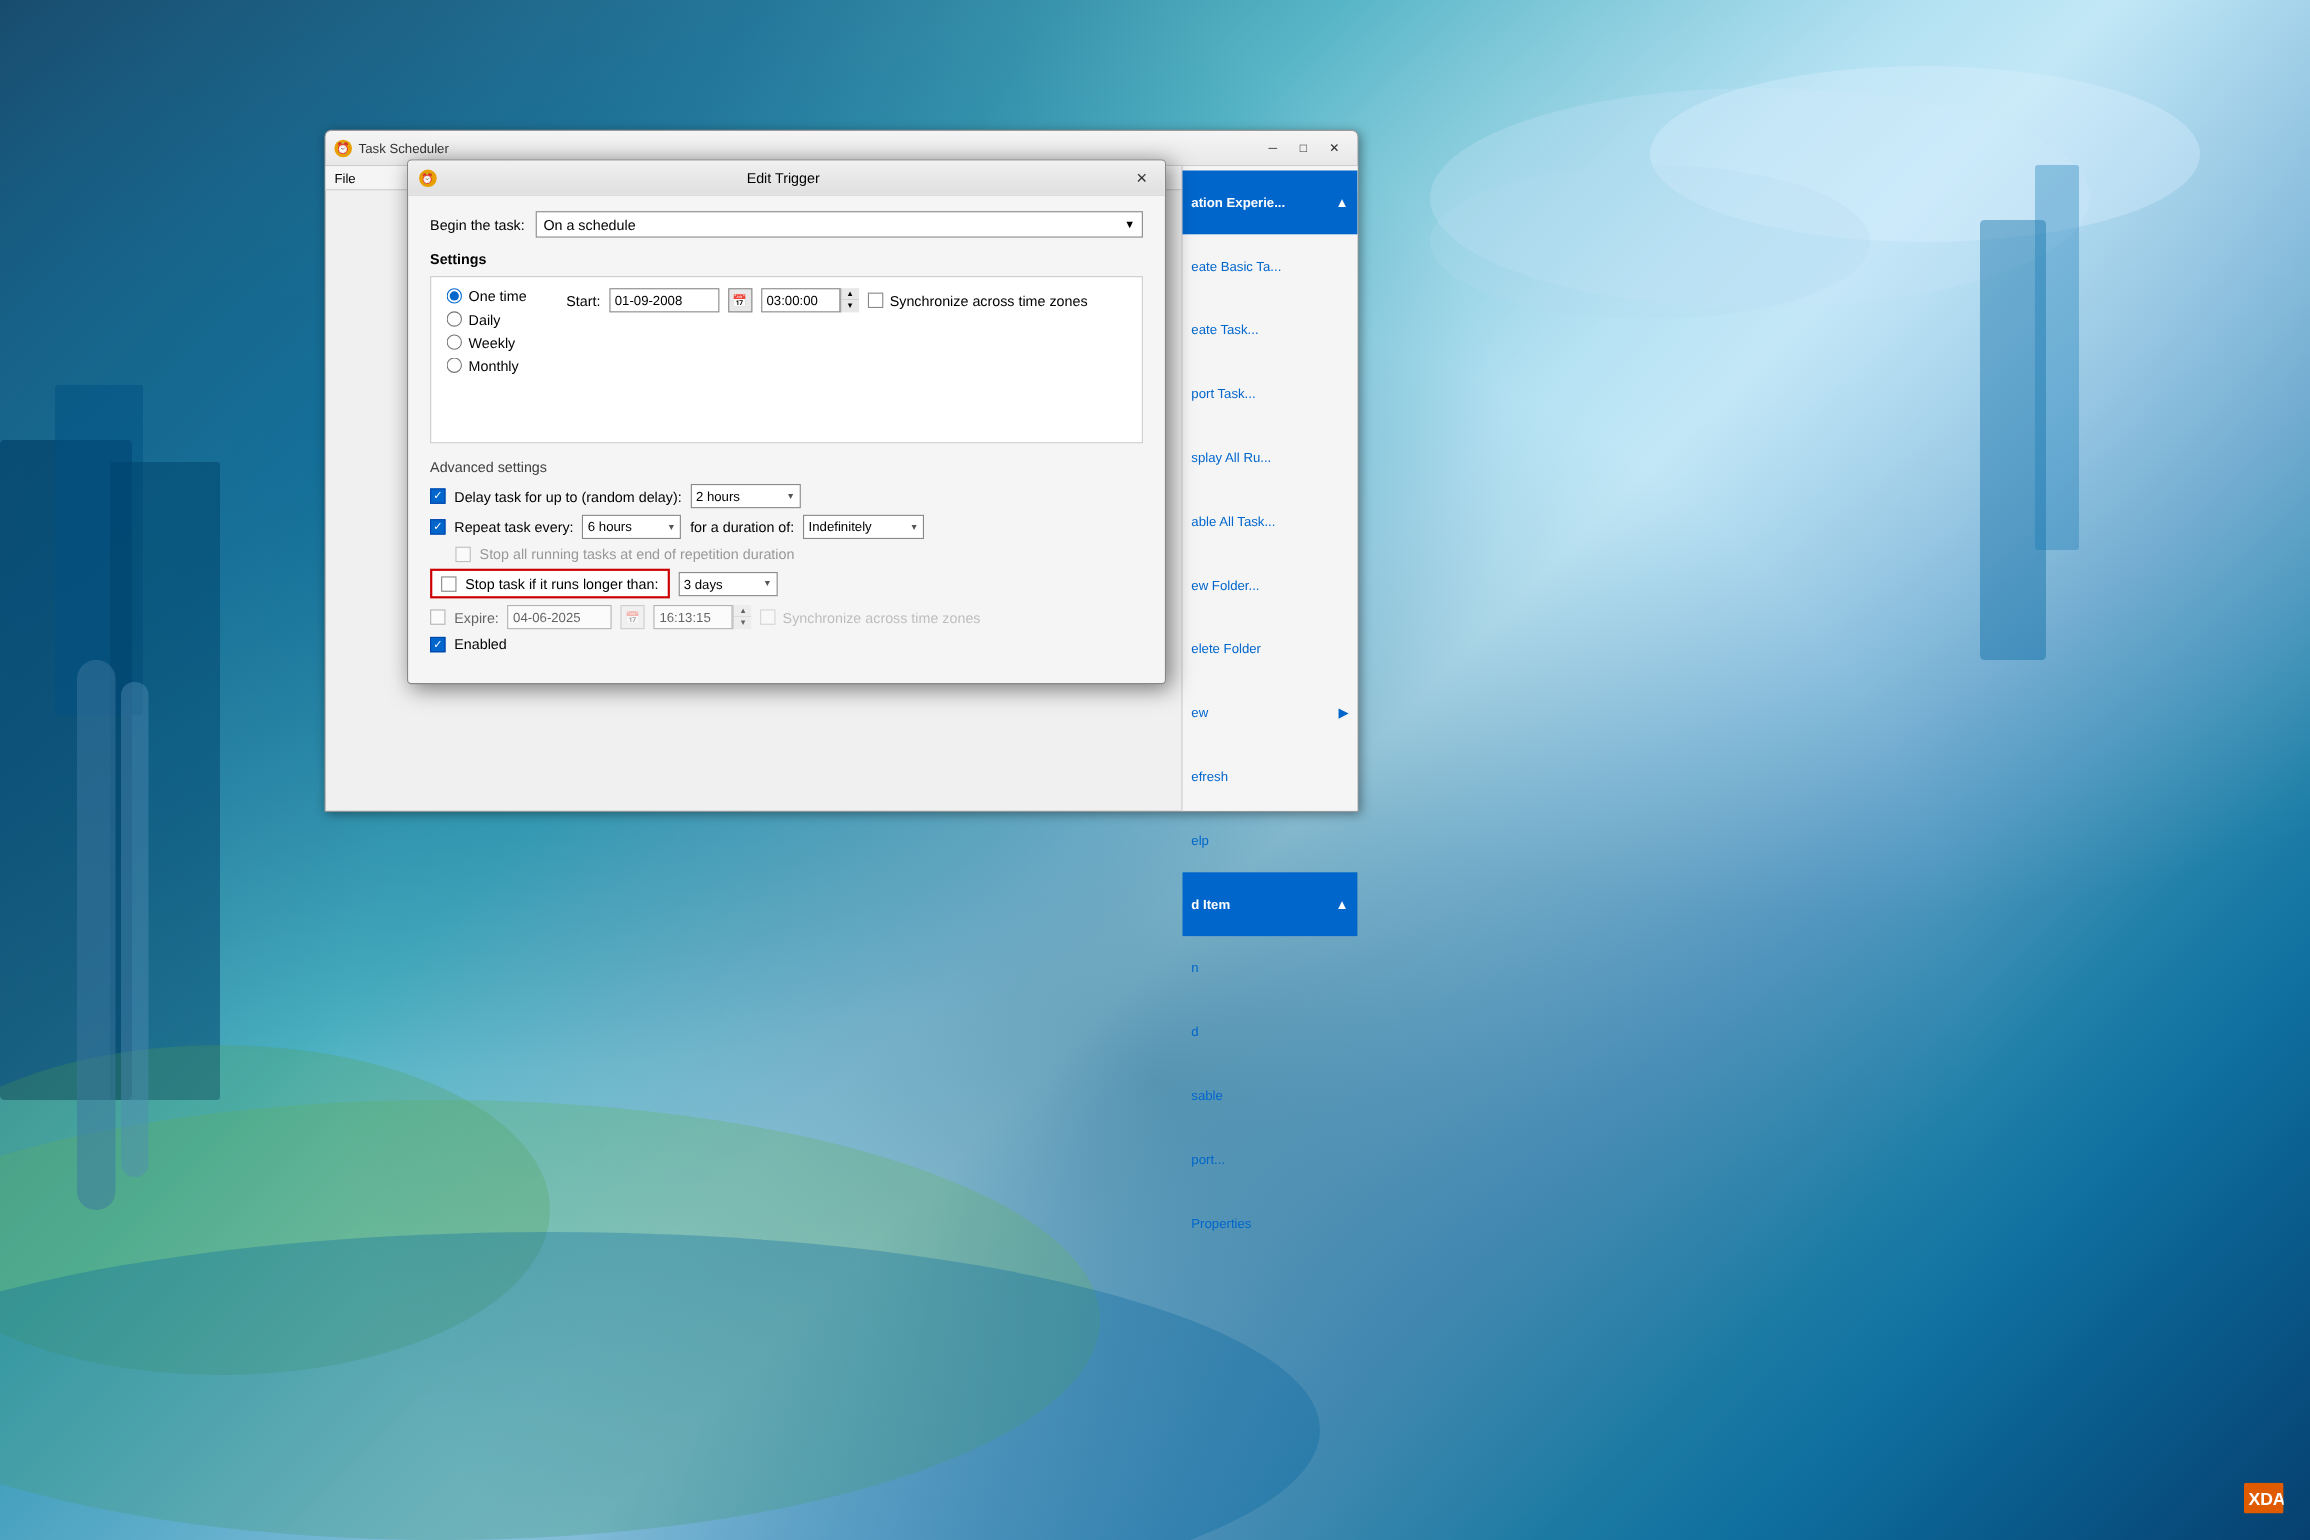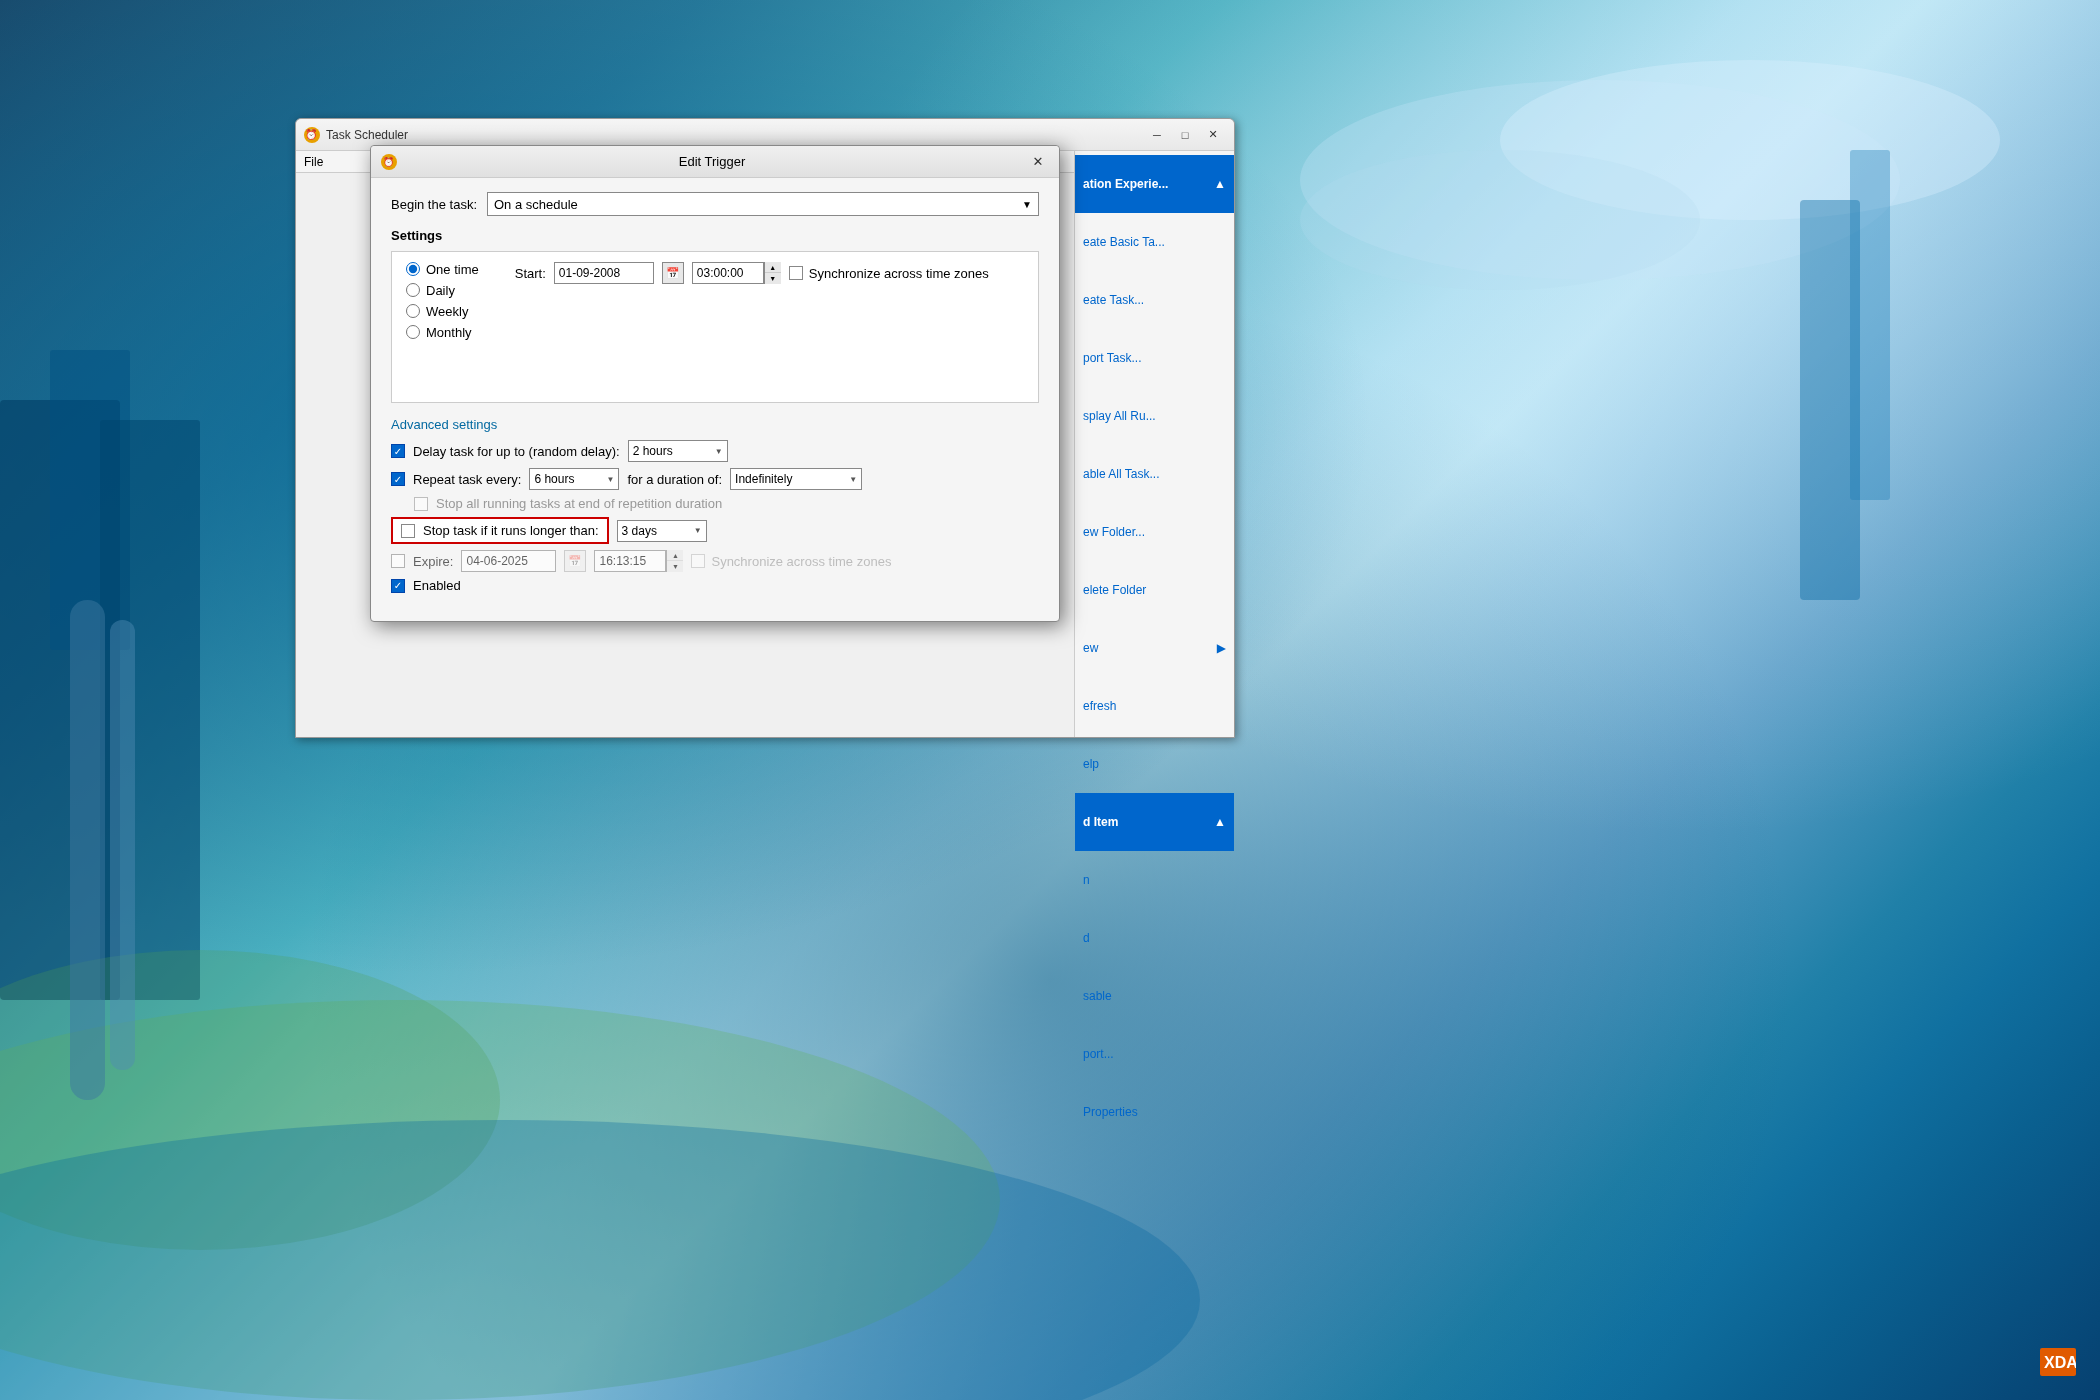--- a/index.html
+++ b/index.html
@@ -286,21 +286,21 @@
       gap: 4px;
     }
 
     
     .advanced-section {
       margin-bottom: 14px;
     }
 
     .advanced-title {
       font-size: 13px;
-      color: #0369a1;
+      color: #404040;
       margin-bottom: 8px;
     }
 
     .adv-row {
       display: flex;
       align-items: center;
       gap: 8px;
       margin-bottom: 6px;
     }
 
@@ -621,21 +621,21 @@
       </div>
 
       <div class="adv-row">
         <div class="checkbox-checked">✓</div>
         <span class="adv-label">Repeat task every:</span>
         <div class="adv-select" style="width:90px;">
           <span>6 hours</span>
           <span class="select-arrow">▼</span>
         </div>
         <span class="for-duration-label">for a duration of:</span>
-        <div class="adv-select" style="width:132px;">
+        <div class="adv-select" style="width:110px;">
           <span>Indefinitely</span>
           <span class="select-arrow">▼</span>
         </div>
       </div>
 
       <div class="adv-row" style="margin-left:23px;">
         <div class="checkbox-unchecked" style="opacity:0.5;"></div>
         <span class="adv-label disabled">Stop all running tasks at end of repetition duration</span>
       </div>
 

